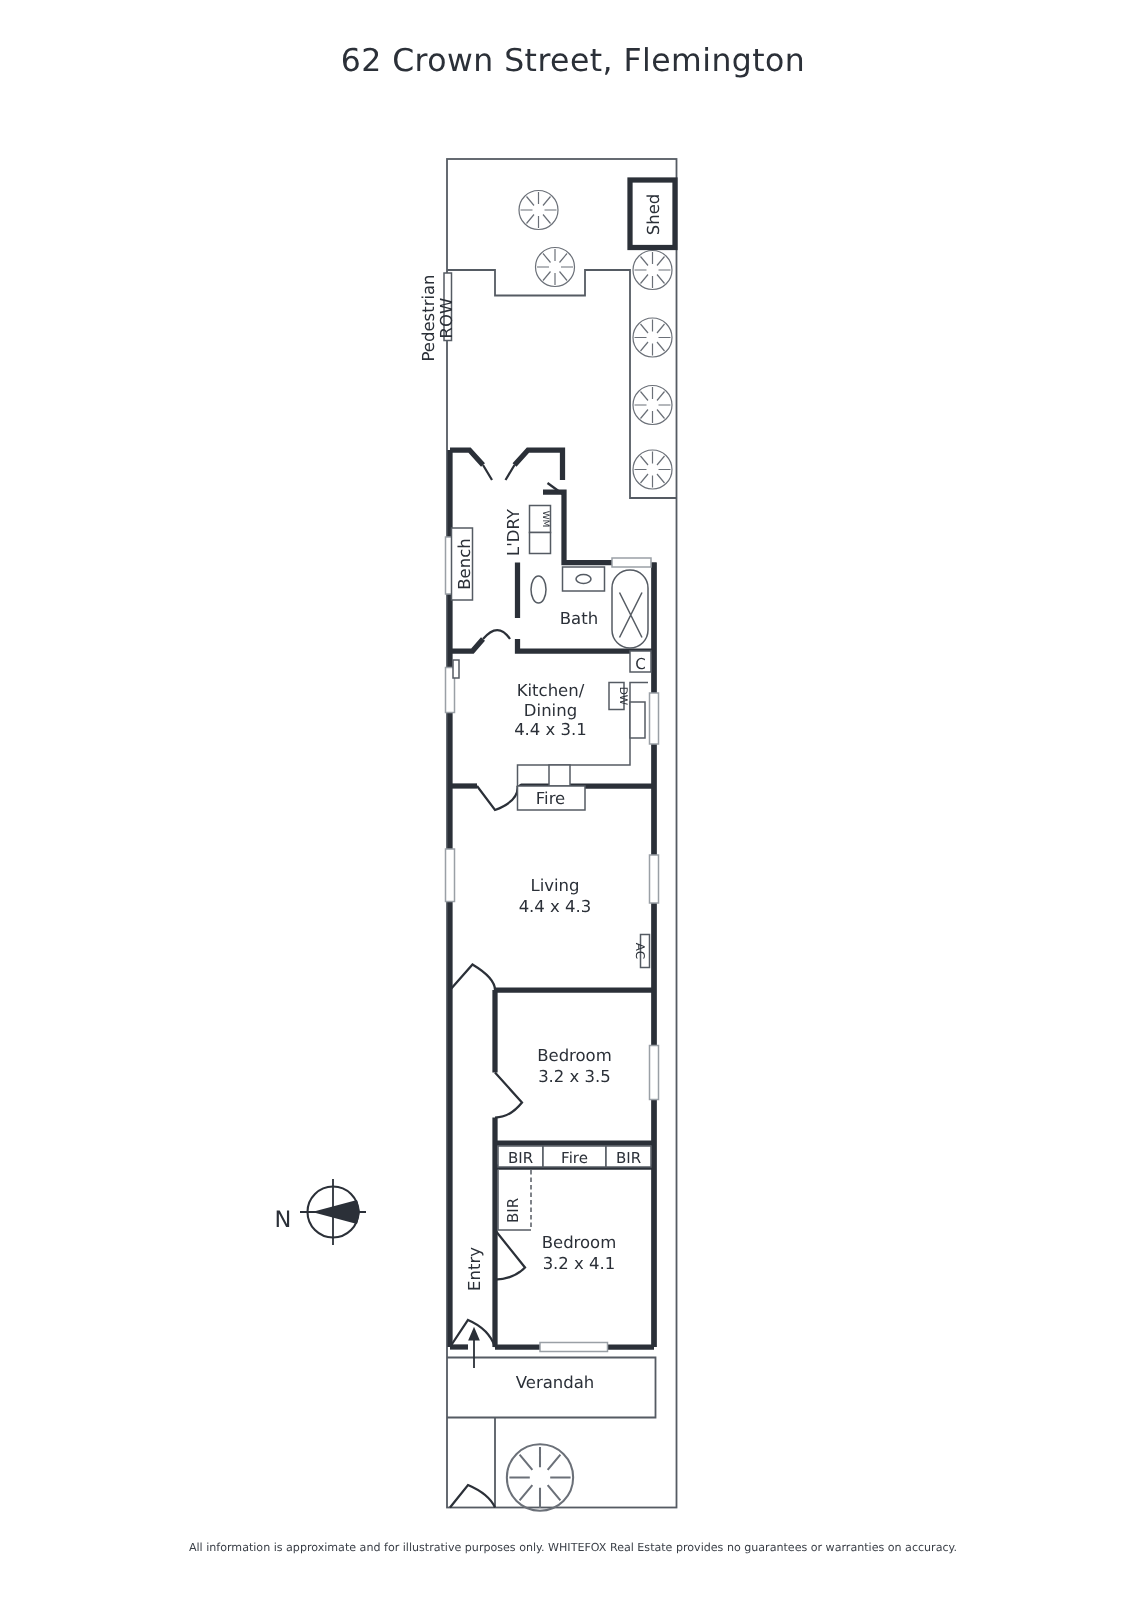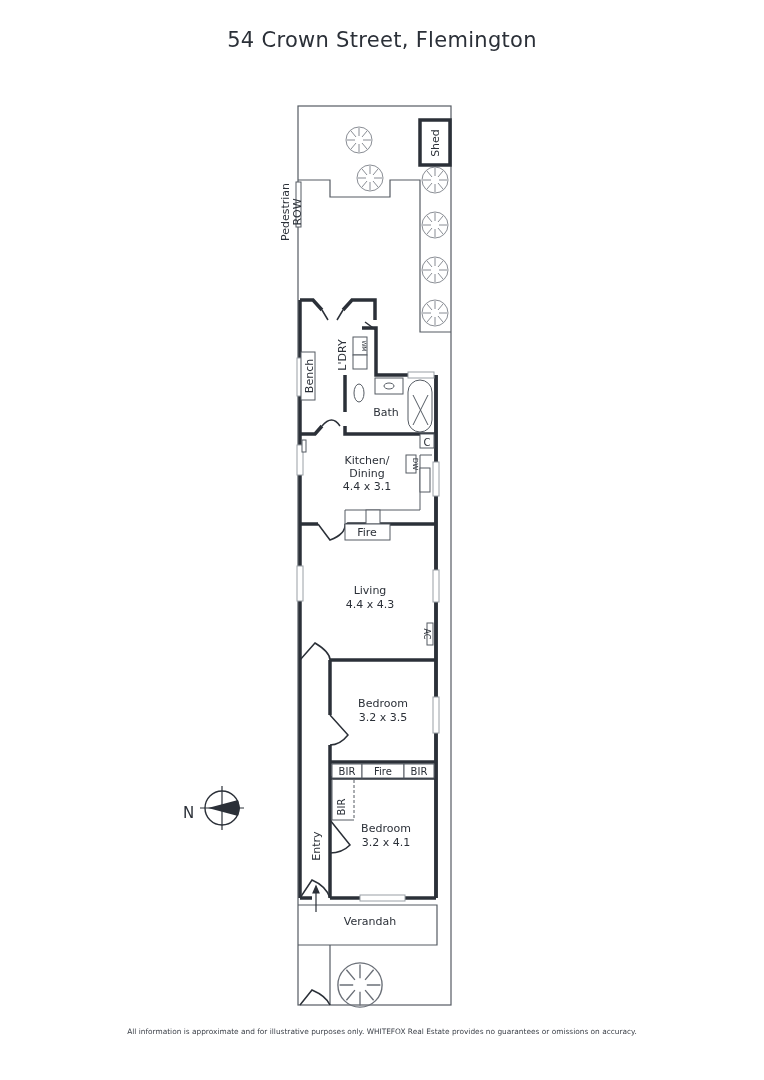--- a/index.html
+++ b/index.html
@@ -5,21 +5,21 @@
   html, body { margin:0; padding:0; background:#ffffff; }
   body { width:764px; height:1080px; position:relative; overflow:hidden; font-family:"DejaVu Sans", sans-serif; color:#2b3038; }
   .title { position:absolute; top:28px; left:0; width:764px; text-align:center; font-size:21px; letter-spacing:0.3px; color:#2b3038; }
   svg.plan { position:absolute; left:0; top:0; }
   .disclaimer { position:absolute; top:1027px; left:0; width:764px; text-align:center; font-size:7.4px; line-height:9.5px; color:#3a3f47; }
   .lbl { font-family:"DejaVu Sans", sans-serif; fill:#2b3038; }
 </style>
 </head>
 <body>
 
-<div class="title">54 Crown Street, Flemington</div>
+<div class="title">62 Crown Street, Flemington</div>
 
 <svg class="plan" width="764" height="1080" viewBox="0 0 764 1080">
   <defs>
     <g id="tree">
       <circle r="13" fill="none" stroke="#6b7078" stroke-width="0.8"></circle>
       <path d="M0,-12 L0,-4 M8,-9 L3,-3 M12,0 L4,0 M8,9 L3,3 M0,12 L0,4 M-8,9 L-3,3 M-12,0 L-4,0 M-8,-9 L-3,-3" stroke="#6b7078" stroke-width="0.8" fill="none"></path>
     </g>
   </defs>
 
   <g fill="none" stroke="#555b63" stroke-width="1.2">
@@ -174,14 +174,14 @@
     <text class="lbl" x="386" y="846">3.2 x 4.1</text>
     <text class="lbl" x="320" y="846" transform="rotate(-90 320 846)">Entry</text>
     <text class="lbl" x="370" y="925">Verandah</text>
     <text class="lbl" x="413" y="464" transform="rotate(90 413 464)" font-size="7">DW</text>
     <text class="lbl" x="424" y="634" transform="rotate(90 424 634)" font-size="8">AC</text>
     <text class="lbl" x="362" y="346" transform="rotate(90 362 346)" font-size="6">WM</text>
   </g>
 </svg>
 
 <div class="disclaimer">
-  <div>All information is approximate and for illustrative purposes only. WHITEFOX Real Estate provides no guarantees or omissions on accuracy.</div>
+  <div>All information is approximate and for illustrative purposes only. WHITEFOX Real Estate provides no guarantees or warranties on accuracy.</div>
 </div>
 
 </body></html>

